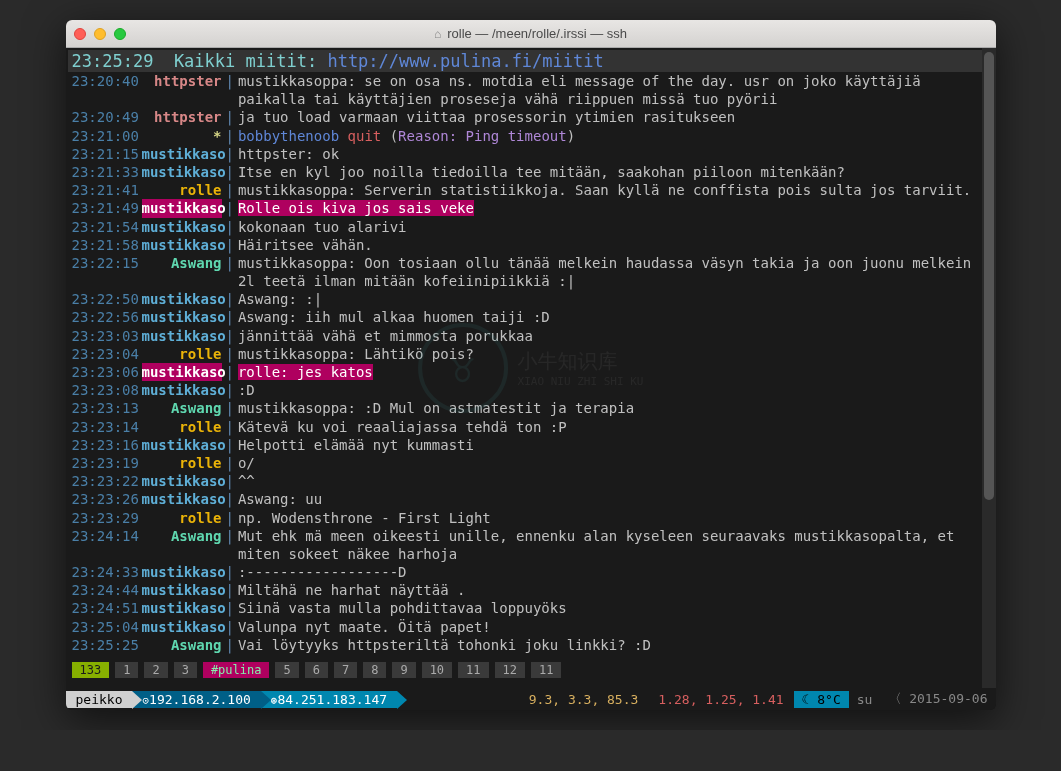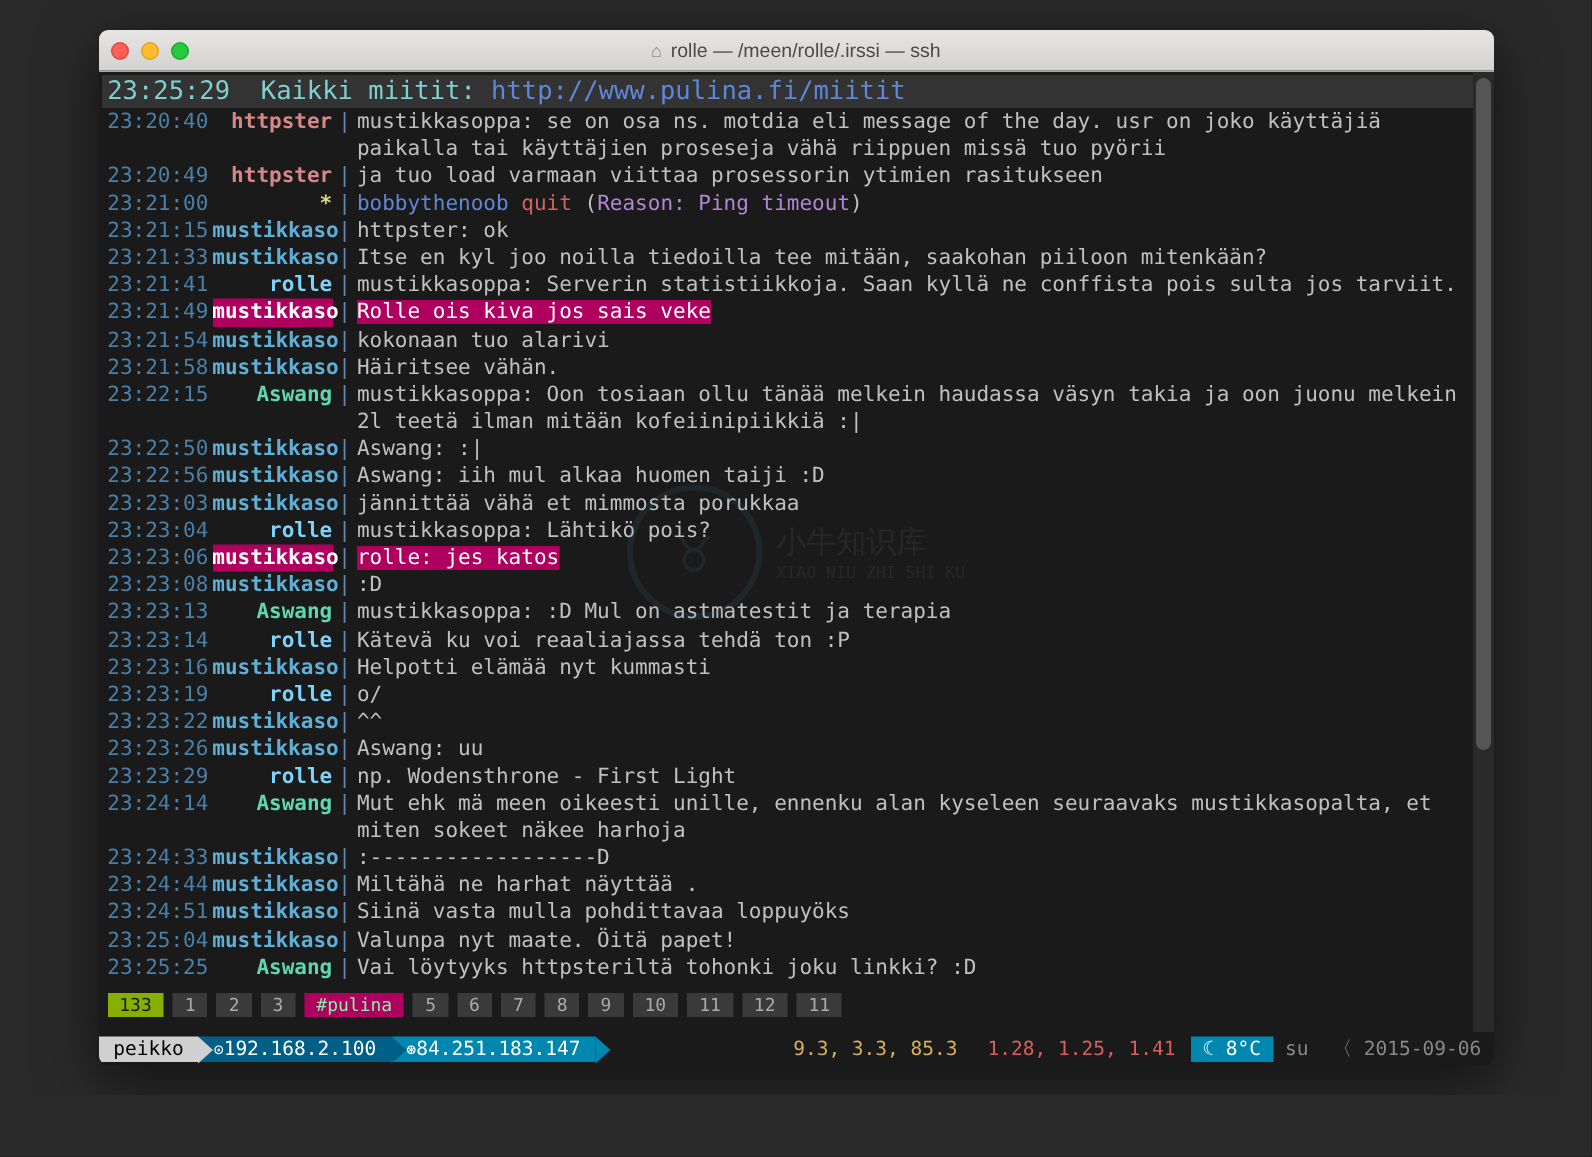--- a/index.html
+++ b/index.html
@@ -80,21 +80,21 @@
   padding: 0 4px;
   line-height: 1.3;
   font-size: 14px;
 }
 .timestamp { color: #4a7fa7; width: 70px; flex-shrink: 0; }
 .nick-col { width: 80px; text-align: right; flex-shrink: 0; font-weight: bold; }
 .sep { color: #5f87af; padding: 0 4px; flex-shrink: 0; }
 .msg { color: #c0c0c0; flex: 1; word-wrap: break-word; }
 .nick-httpster { color: #d78787; }
 .nick-mustikkaso { color: #5fafd7; }
-.nick-rolle { color: #7dd3fc; }
+.nick-rolle { color: #eab308; }
 .nick-aswang { color: #5fd7af; }
 .nick-star { color: #d7d787; }
 .nick-bobby { color: #5f87d7; }
 .quit { color: #d75f5f; }
 .reason { color: #af87d7; }
 .highlight { background: #af005f; color: #fff; }
 .tabbar {
   padding: 8px 4px;
   display: flex;
   gap: 6px;
@@ -129,21 +129,21 @@
   border-left: 10px solid;
   z-index: 1;
 }
 .seg-white::after { border-left-color: #d0d0d0; }
 .seg-blue::after { border-left-color: #005f87; }
 .seg-blue2::after { border-left-color: #0087af; }
 .seg-noarrow::after { display: none; }
 .spacer { flex: 1; }
 .stat-cpu { color: #d7af5f; }
 .stat-load { color: #d75f5f; }
-.stat-temp { background: #0087af; color: #ffffff; padding: 1px 8px; }
+.stat-temp { background: #0087af; color: #000000; padding: 1px 8px; }
 .stat-date { color: #888; padding: 0 8px; }
 .globe { font-size: 11px; }
 .watermark {
   position: absolute;
   top: 50%;
   left: 50%;
   transform: translate(-50%, -50%);
   opacity: 0.12;
   pointer-events: none;
   display: flex;

